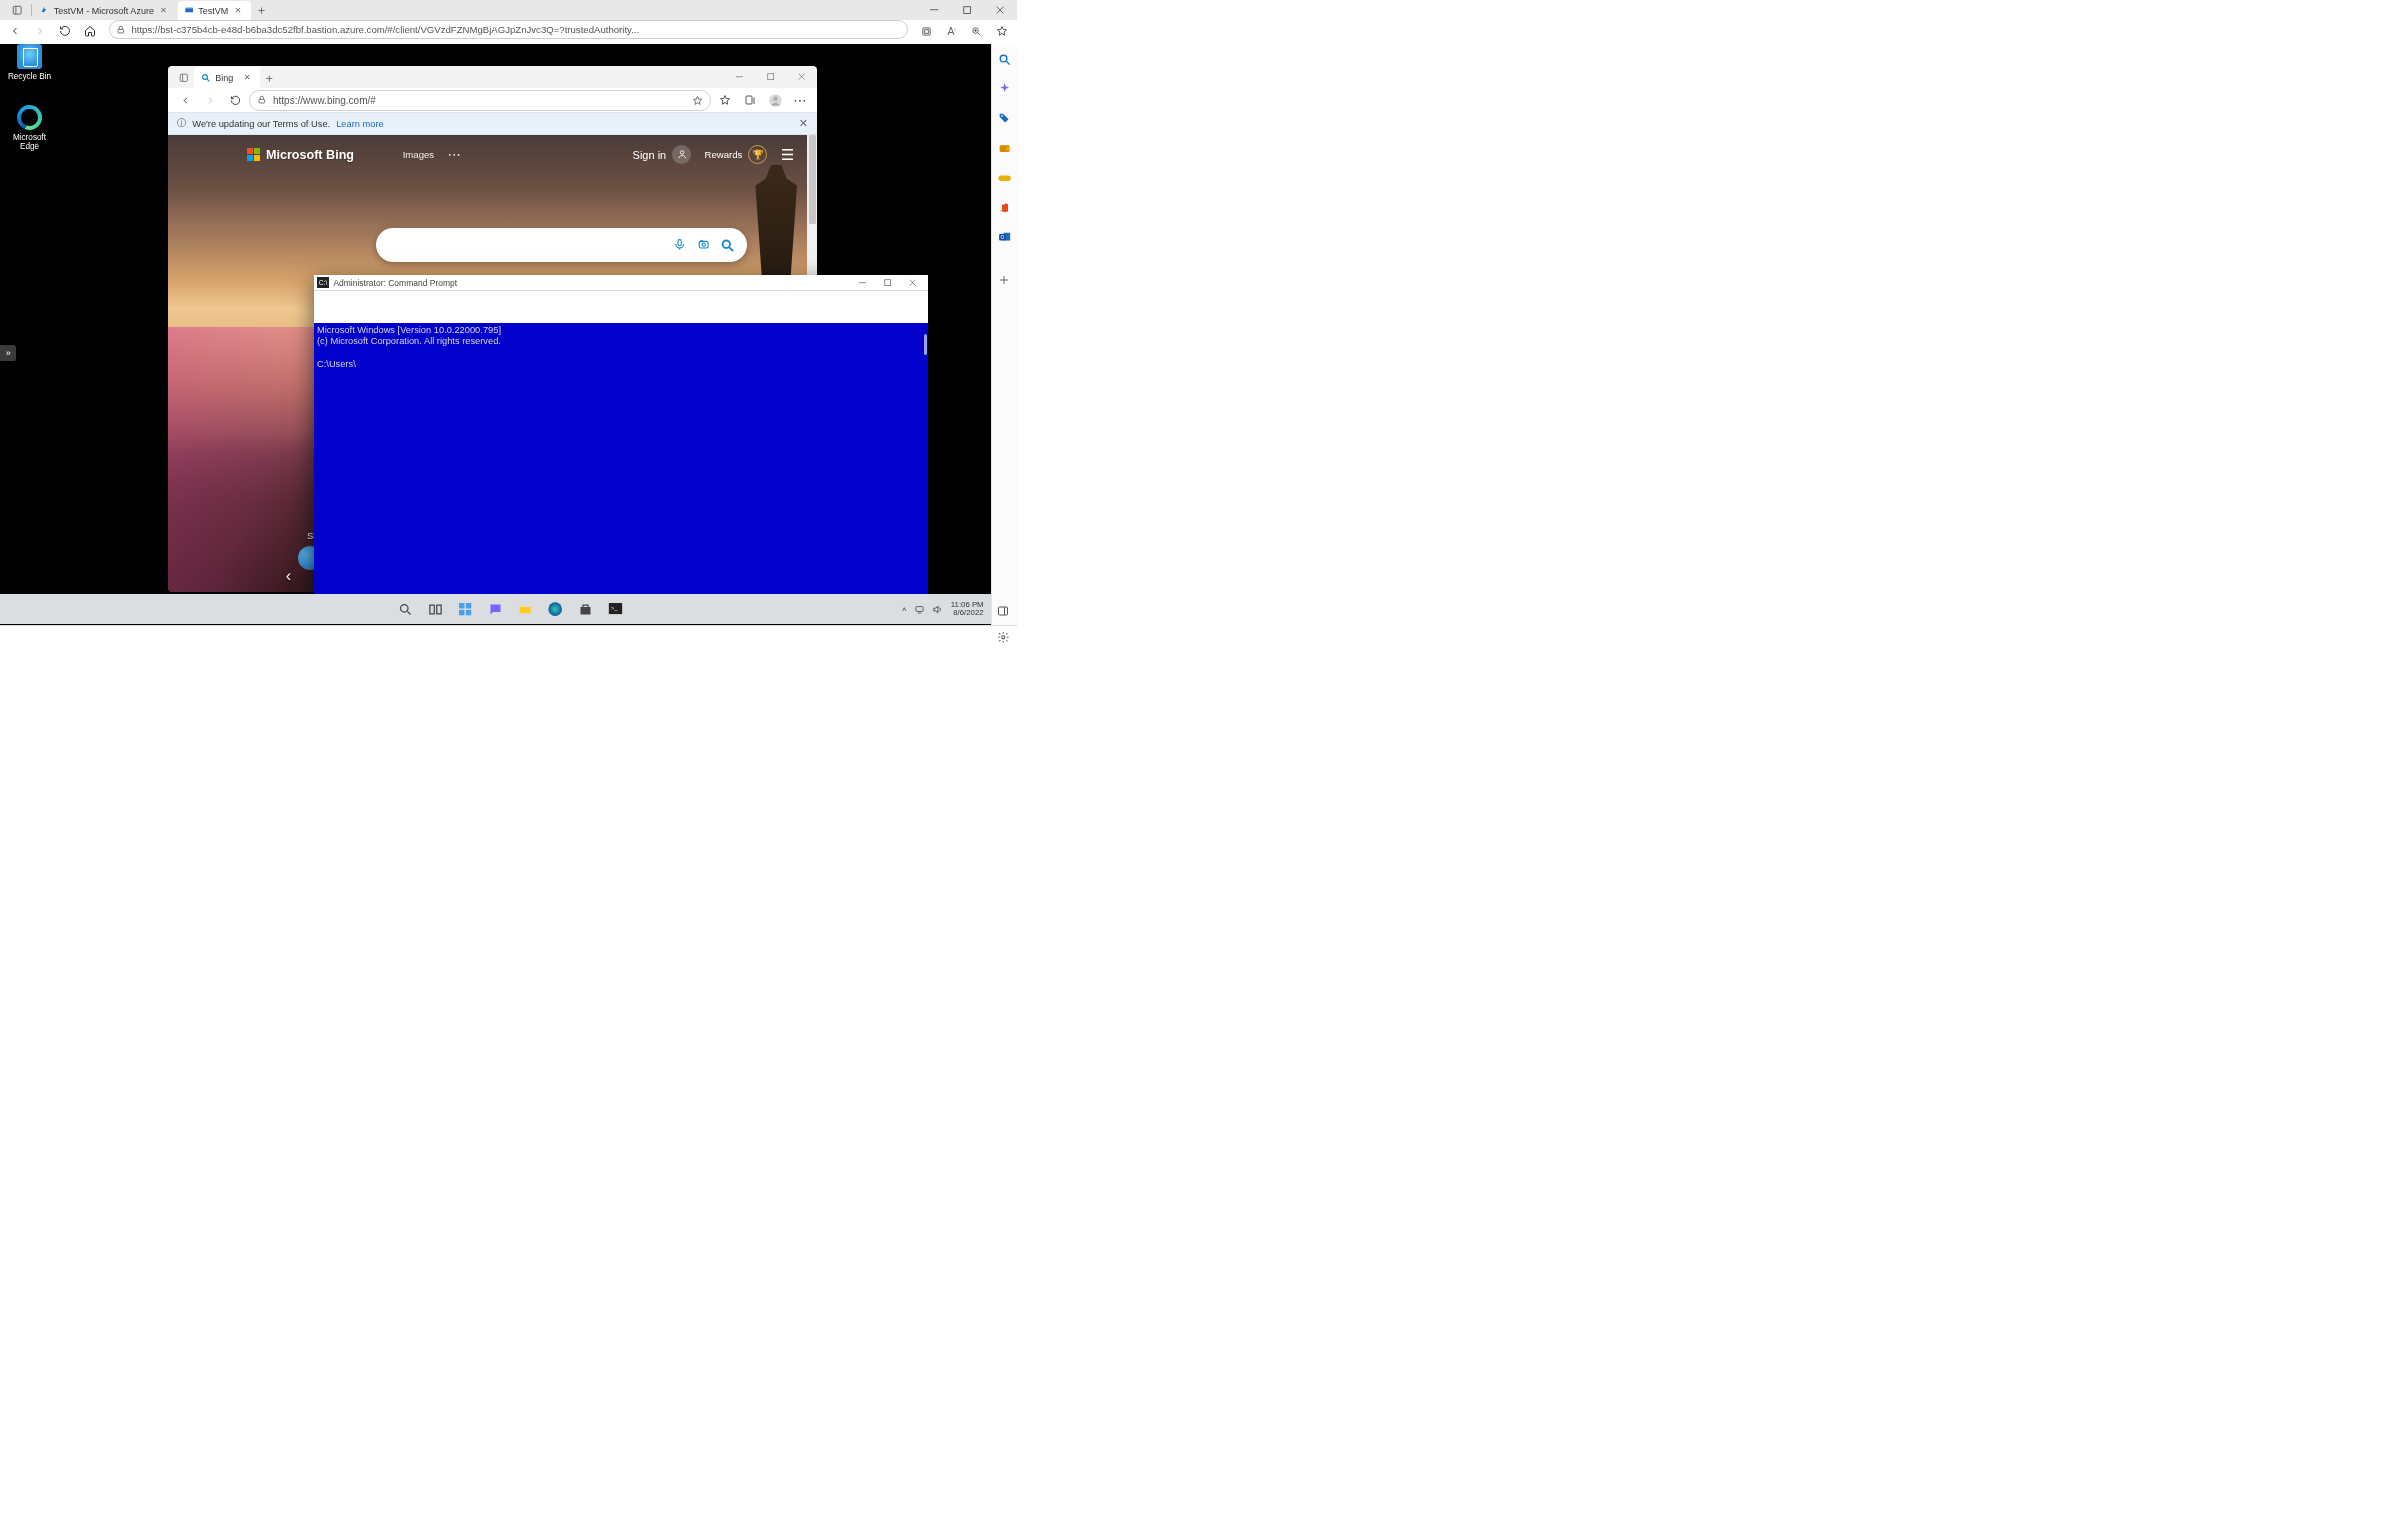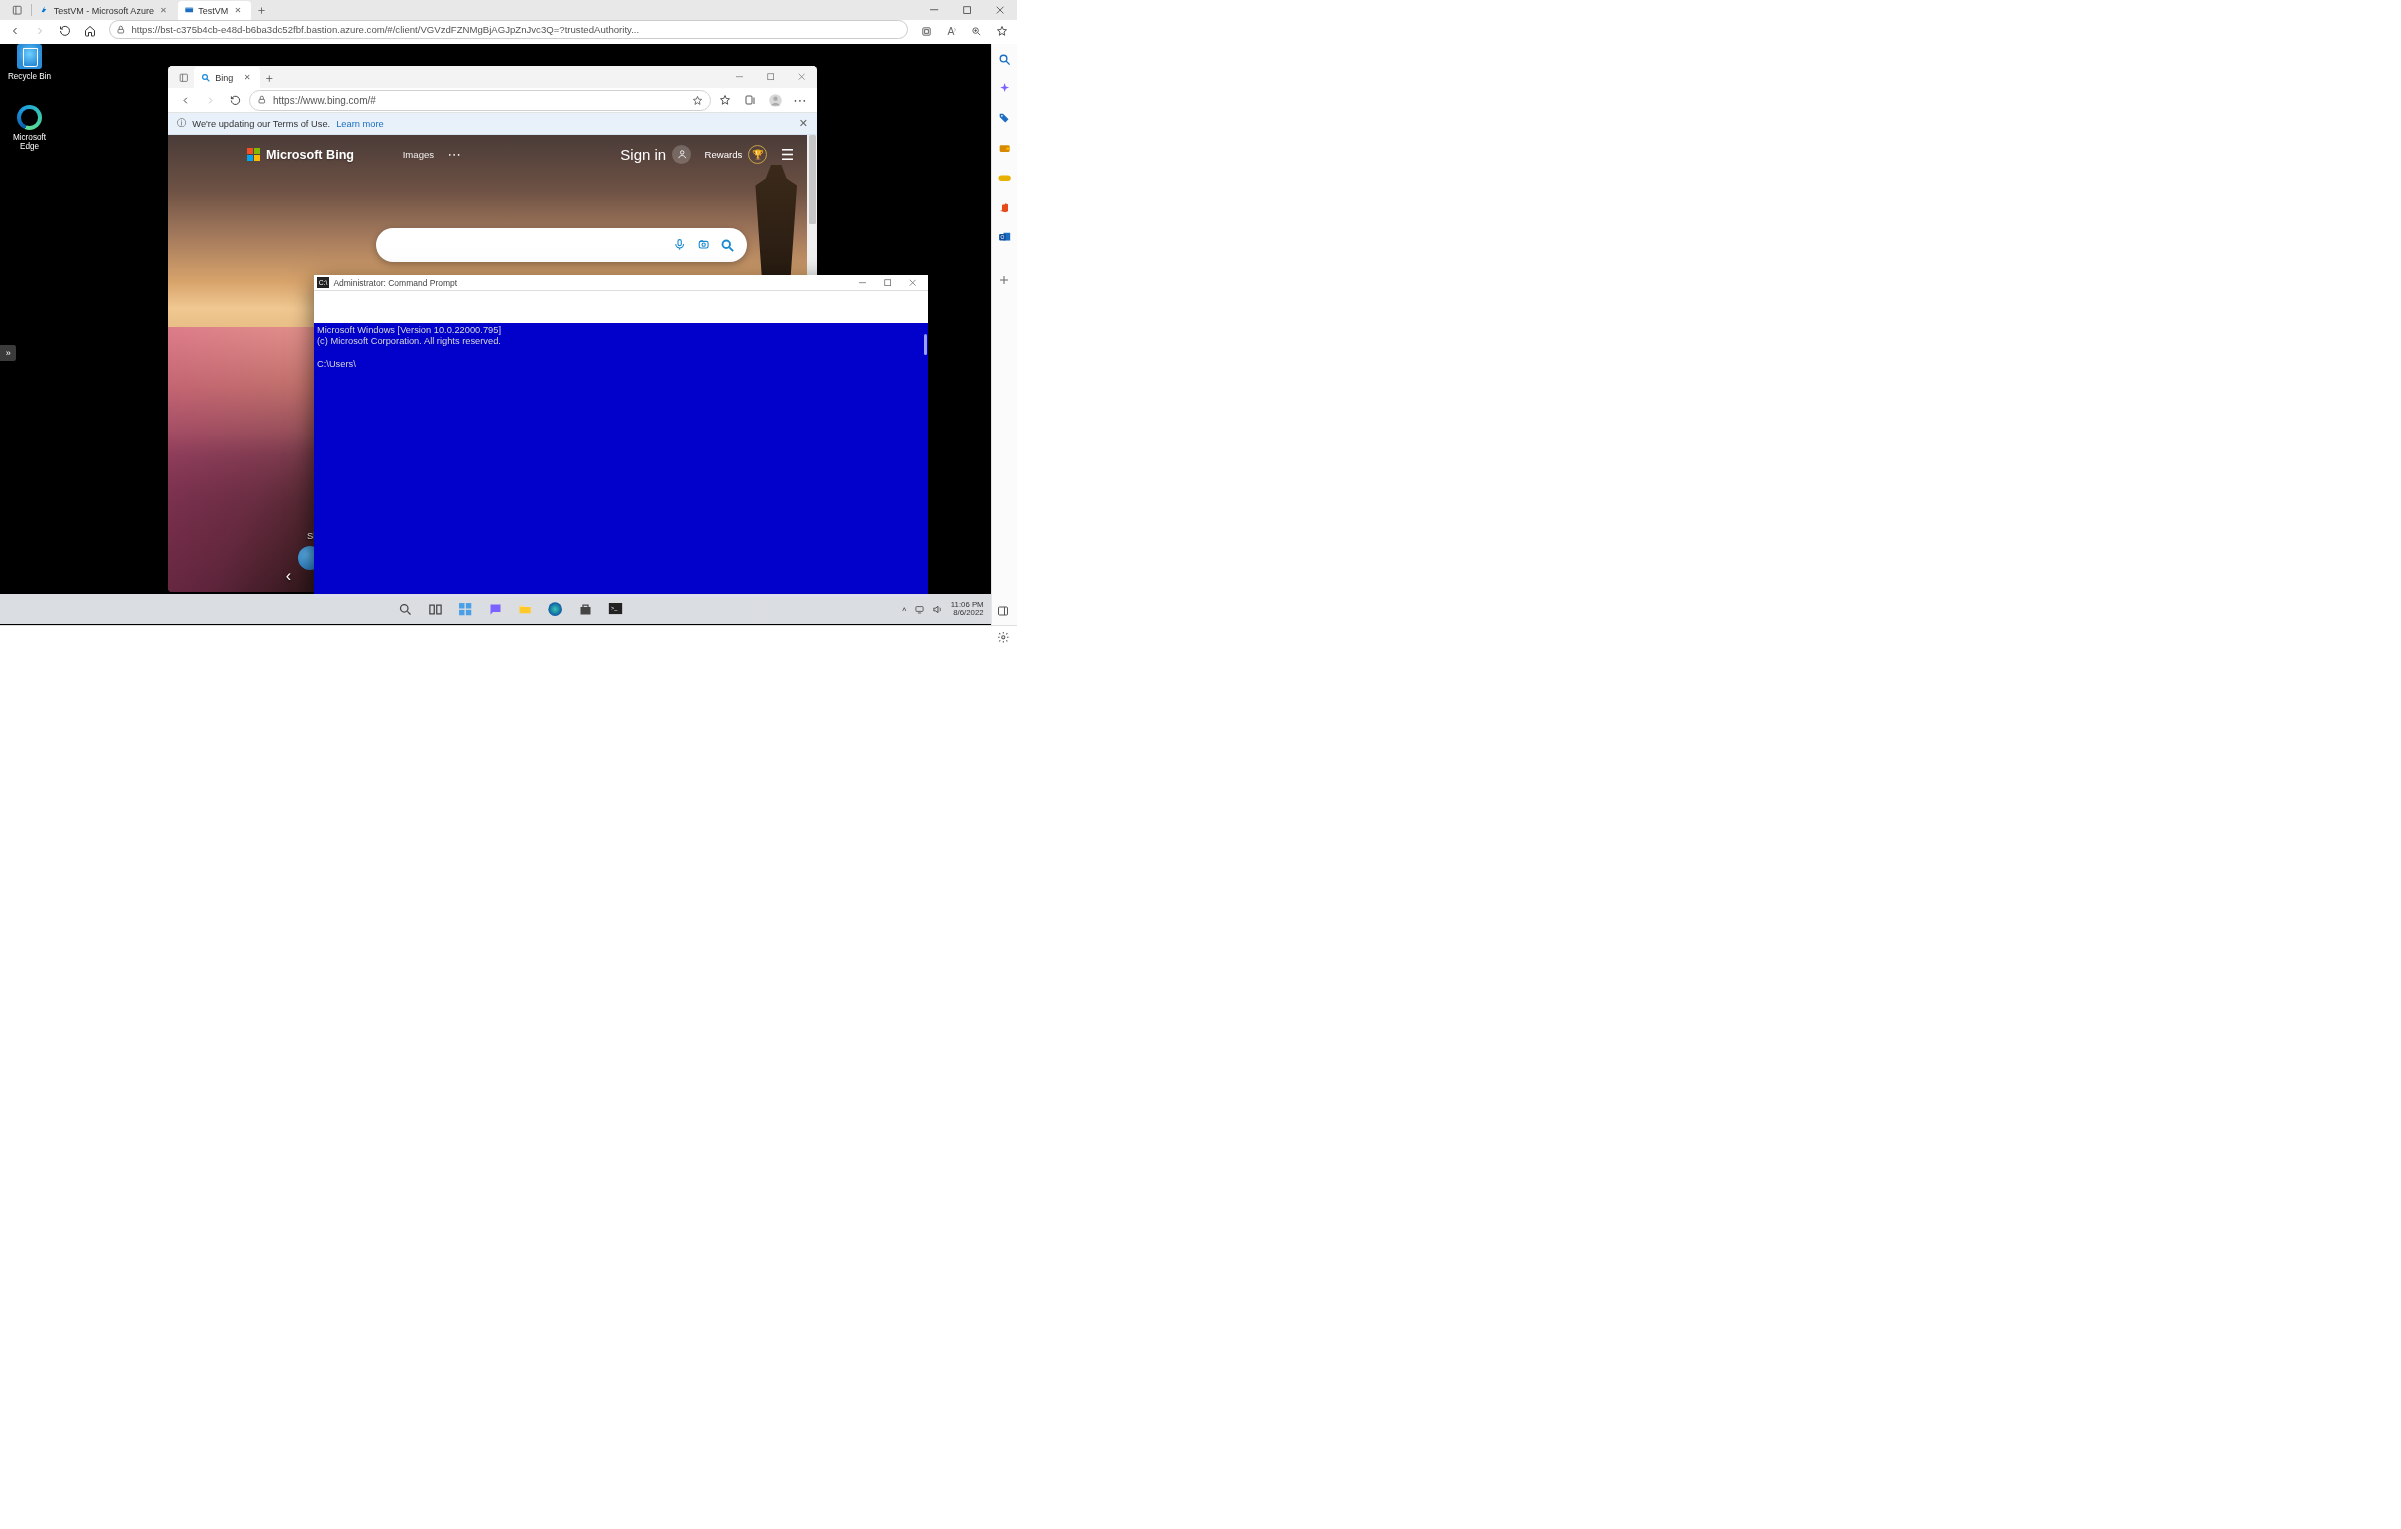--- a/index.html
+++ b/index.html
@@ -69,21 +69,21 @@
          linear-gradient(to top, rgba(30,18,14,1) 0%, rgba(40,24,18,.9) 20%, rgba(50,30,22,.4) 45%, transparent 60%);
     }
     .tower{position:absolute;right:5.2px;top:30px;width:52px;height:170px;background:linear-gradient(#3b2a1a,#1d130c);clip-path:polygon(40% 0,60% 0,70% 8%,90% 12%,70% 100%,30% 100%,10% 12%,30% 8%);filter:drop-shadow(0 0 4.4px #6b4a20);} 
     .hero-top{position:absolute;left:0;right:0;top:0;height:39px;display:flex;align-items:center;padding:0 13.3px;gap:13.3px;color:#fff;}
     .msbing{display:flex;align-items:center;gap:6px;font-weight:600;font-size:12.6px;text-shadow:0 0.7px 1.5px rgba(0,0,0,.35);}
     .msbing .mlogo{width:13.3px;height:13.3px;display:grid;grid-template-columns:1fr 1fr;grid-template-rows:1fr 1fr;gap:0.7px;}
     .mlogo span:nth-child(1){background:#f25022;} .mlogo span:nth-child(2){background:#7fba00;} .mlogo span:nth-child(3){background:#00a4ef;} .mlogo span:nth-child(4){background:#ffb900;}
     .hero-top .himages{font-size:9.6px;color:rgba(255,255,255,.9);}
     .hero-top .hdots{font-size:13.3px;color:rgba(255,255,255,.9);}
     .hero-top .hspacer{flex:1;}
-    .hero-top .hsignin{display:flex;align-items:center;gap:6px;font-size:15px;}
+    .hero-top .hsignin{display:flex;align-items:center;gap:6px;font-size:11px;}
     .hero-top .avatar{width:19px;height:19px;border-radius:50%;background:rgba(255,255,255,.2);display:flex;align-items:center;justify-content:center;}
     .hero-top .hrewards{display:flex;align-items:center;gap:6px;font-size:9.6px;}
     .hero-top .tcir{width:19px;height:19px;border-radius:50%;border:1.5px solid #c9a24b;display:flex;align-items:center;justify-content:center;color:#c9a24b;font-size:9.6px;}
     .hero-top .hmenu{font-size:15px;}
     .search-bar{position:absolute;left:208px;top:93px;width:371px;height:34px;background:#fff;border-radius:17px;display:flex;align-items:center;padding:0 7.4px 0 15px;box-shadow:0 2.2px 7.4px rgba(0,0,0,.3);}
     .search-bar .sinp{flex:1;}
     .search-bar .sic{width:24px;height:24px;display:flex;align-items:center;justify-content:center;color:#1a73c9;font-size:13.3px;}
     .prevbtn{position:absolute;left:107px;top:427px;width:27px;height:27px;color:#fff;font-size:16.3px;display:flex;align-items:center;justify-content:center;text-shadow:0 0.7px 2.2px #000;border-radius:50%;}
     .sbtxt{position:absolute;left:139px;top:396px;color:#fff;font-size:9.3px;text-shadow:0 0.7px 1.5px #000;}
     .gcir{position:absolute;left:130px;top:411px;width:24px;height:24px;border-radius:50%;background:radial-gradient(circle at 35% 35%, #5bb0e8, #1a6bb5);}

